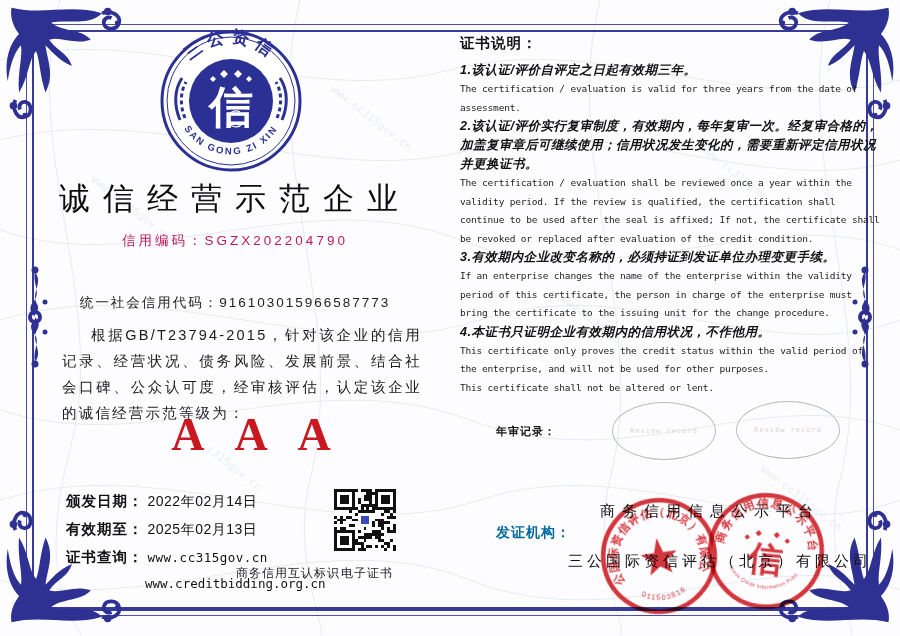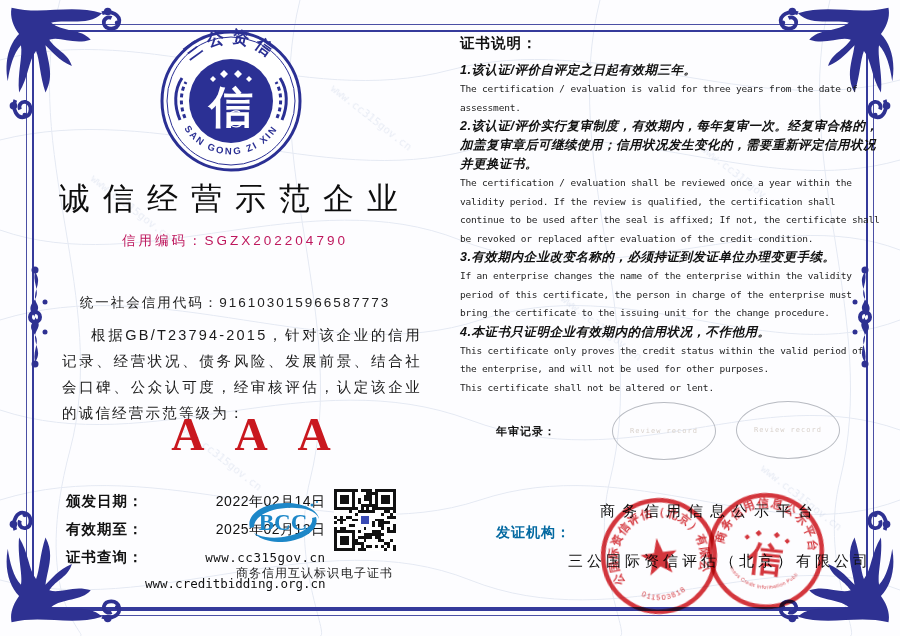--- a/index.html
+++ b/index.html
@@ -37,21 +37,21 @@
   .uscc-row { position:absolute; left:36px; top:294px; width:398px; text-align:center;
                 font-size:13.5px; color:#222; letter-spacing:2px; z-index:3; }
   .basis-par { position:absolute; left:62px; top:322px; width:360px; font-size:14.5px;
                 color:#1a1a1a; line-height:26px; letter-spacing:2.2px; text-align:justify;
                 text-indent:2em; z-index:3; }
   .grade { position:absolute; left:52px; top:408px; width:398px; text-align:center;
                 font-family:"Liberation Serif",serif; font-weight:bold; font-size:46px;
                 color:#c9181f; letter-spacing:30px; text-indent:30px; z-index:3; }
 
   .info-block { position:absolute; left:66px; top:492px; z-index:3; }
-  .info-row { display:flex; align-items:baseline; margin-bottom:9px;justify-content:space-between; }
+  .info-row { display:flex; align-items:baseline; margin-bottom:9px; }
   .info-label { font-size:14.5px; font-weight:bold; color:#111; letter-spacing:1px; white-space:nowrap; }
   .info-value { font-size:14px; color:#111; margin-left:4px; letter-spacing:0.5px; }
   .info-value.url { font-family:"DejaVu Sans Mono",monospace; font-size:12.5px; }
   .url2 { margin-left:79px; font-family:"DejaVu Sans Mono",monospace; font-size:12.5px;
           color:#111; margin-top:2px; }
 
   .bcc-logo { position:absolute; left:242px; top:495px; width:82px; height:54px; z-index:3; }
   .qr-wrap { position:absolute; left:334px; top:489px; width:62px; height:62px; z-index:3; }
   .mark-label { position:absolute; top:565px; font-size:12px; color:#222; letter-spacing:1px; z-index:3; }
   .mark-label.mutual { left:236px; }
@@ -256,29 +256,20 @@
       <span class="info-label">有效期至：</span>
       <span class="info-value">2025年02月13日</span>
     </div>
     <div class="info-row">
       <span class="info-label">证书查询：</span>
       <span class="info-value url">www.cc315gov.cn</span>
     </div>
     <div class="url2">www.creditbidding.org.cn</div>
   </div>
 
-  <div class="bcc-logo">
-    <svg viewBox="0 0 82 54">
-      <path d="M8,33 C4,20 20,8 44,8 C62,8 76,15 77,24 C74,14 58,12 44,13 C26,14 12,22 12,32 Z" fill="#1d87c8"></path>
-      <path d="M74,22 C78,34 62,46 40,47 C26,47 16,43 12,38 C20,43 34,44 46,41 C62,38 72,30 70,23 Z" fill="#1d87c8"></path>
-      <text x="41" y="35" text-anchor="middle" font-family="Liberation Serif,serif" font-weight="bold" font-size="23" fill="#1d87c8">BCC</text>
-      <circle cx="70" cy="10" r="1.5" fill="#1d87c8"></circle>
-      <circle cx="75" cy="7" r="1" fill="#1d87c8"></circle>
-    </svg>
-  </div>
 
   <div class="qr-wrap">
     <svg viewBox="0 0 21 21" shape-rendering="crispEdges">
       <rect x="0" y="0" width="21" height="21" fill="#ffffff"></rect>
       <g id="qrcells" fill="#111111">
           <rect x="7" y="0" width="1" height="1"></rect>
           <rect x="9" y="0" width="1" height="1"></rect>
           <rect x="10" y="0" width="1" height="1"></rect>
           <rect x="11" y="0" width="1" height="1"></rect>
           <rect x="12" y="0" width="1" height="1"></rect>

